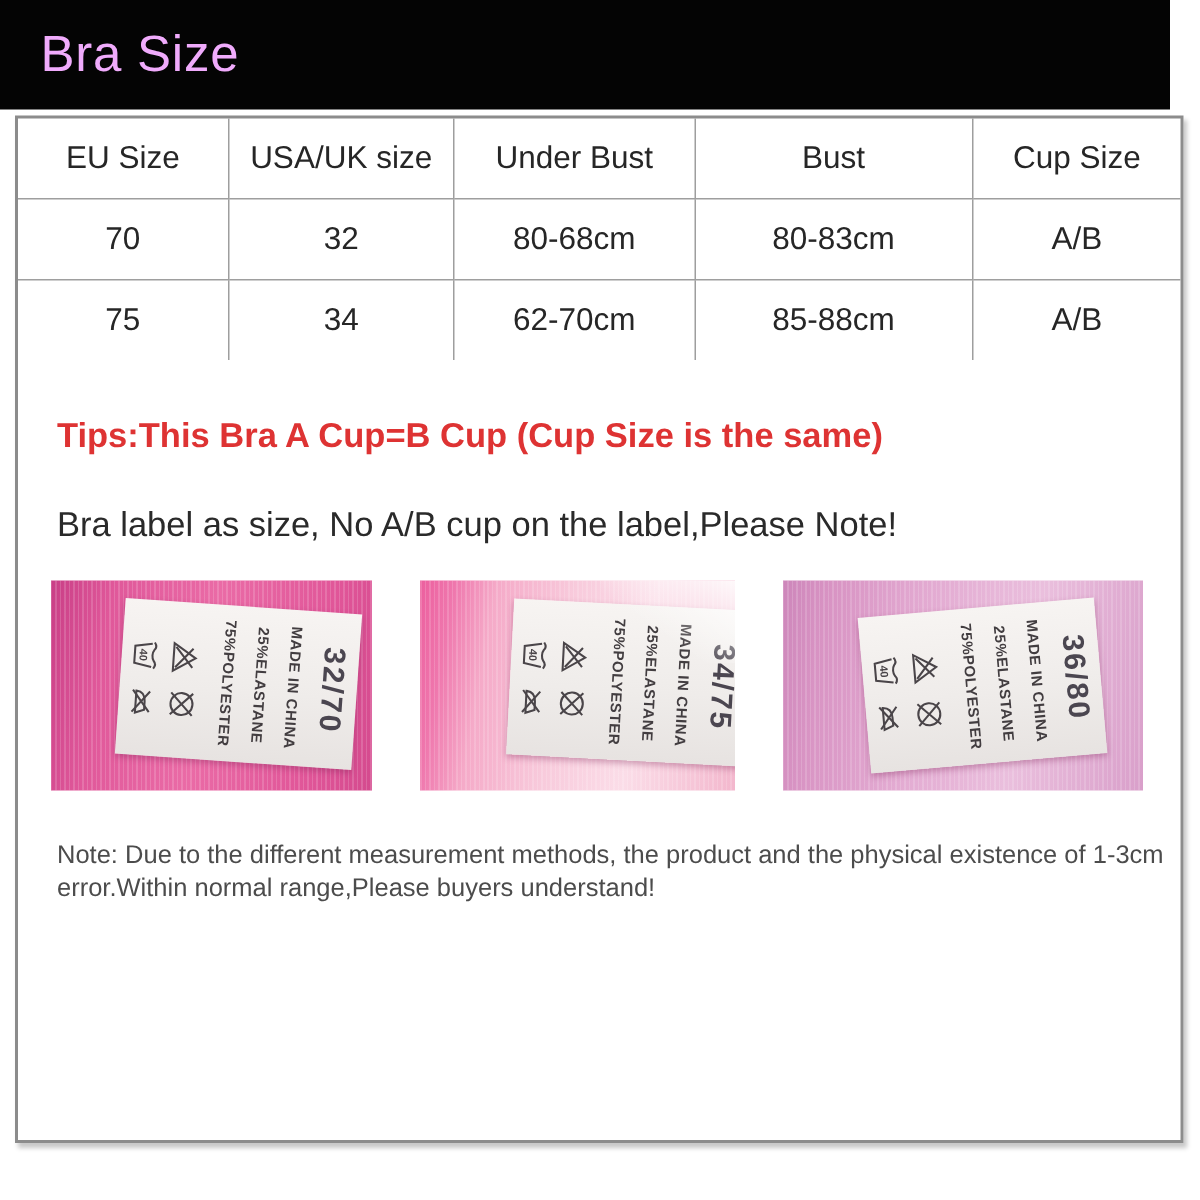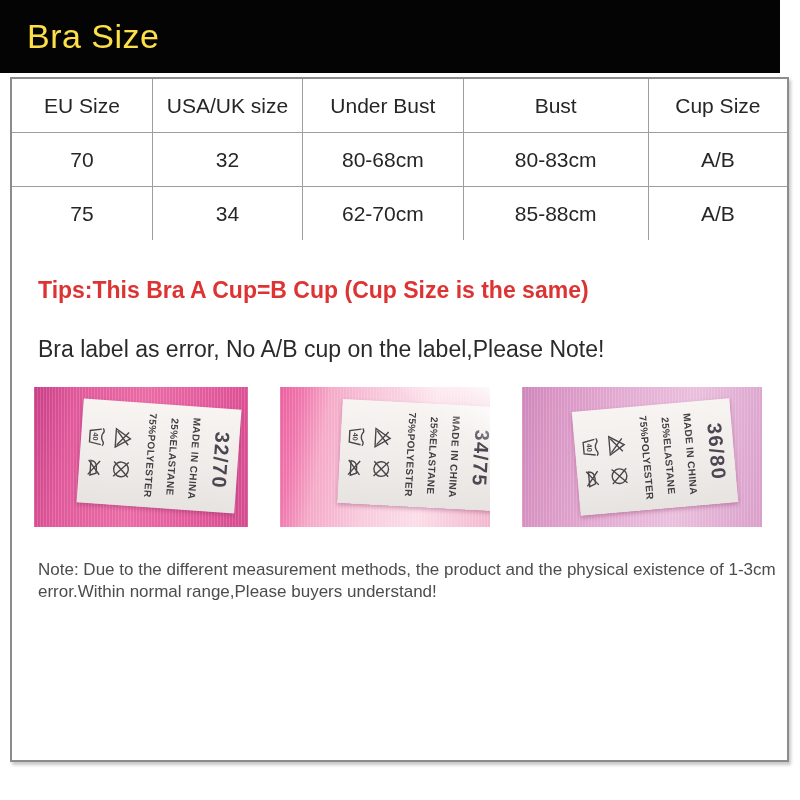--- a/index.html
+++ b/index.html
@@ -7,21 +7,21 @@
     width:800px;height:800px;position:relative;background:#ffffff;
     font-family:"Liberation Sans","DejaVu Sans",sans-serif;
     overflow:hidden;color:#222;
   }
   
   .top-bar{
     position:absolute;left:0;top:0;width:780px;height:73px;
     background:#040404;display:flex;align-items:center;
   }
   .top-bar .title{
-    color:#fde047;font-size:34px;font-weight:500;letter-spacing:.5px;
+    color:#f0abfc;font-size:34px;font-weight:500;letter-spacing:.5px;
     padding-left:27px;
   }
   
   .frame{
     position:absolute;left:10px;top:77px;width:779px;height:685px;
     box-sizing:border-box;border:2px solid #8c8c8c;background:#fff;
     box-shadow:2px 3px 3px rgba(0,0,0,.22);
   }
   
   table.size-table{
@@ -143,21 +143,21 @@
         <td>34</td>
         <td>62-70cm</td>
         <td>85-88cm</td>
         <td>A/B</td>
       </tr>
     </tbody>
   </table>
 
   <p class="tip-text">Tips:This Bra A Cup=B Cup (Cup Size is the same)</p>
 
-  <p class="label-note">Bra label as error, No A/B cup on the label,Please Note!</p>
+  <p class="label-note">Bra label as size, No A/B cup on the label,Please Note!</p>
 
   <div class="photos">
 
     <div class="photo photo-1">
       <div class="care-label">
         <div class="label-content">
           <div class="sym-grid">
             <svg width="22" height="22" viewBox="0 0 24 24" fill="none" stroke="#4a4549" stroke-width="1.5">
                 <path d="M12 4 L22 20 H2 Z"></path>
                 <path d="M5 6 L19.5 18.5 M19 6 L4.5 18.5"></path>

